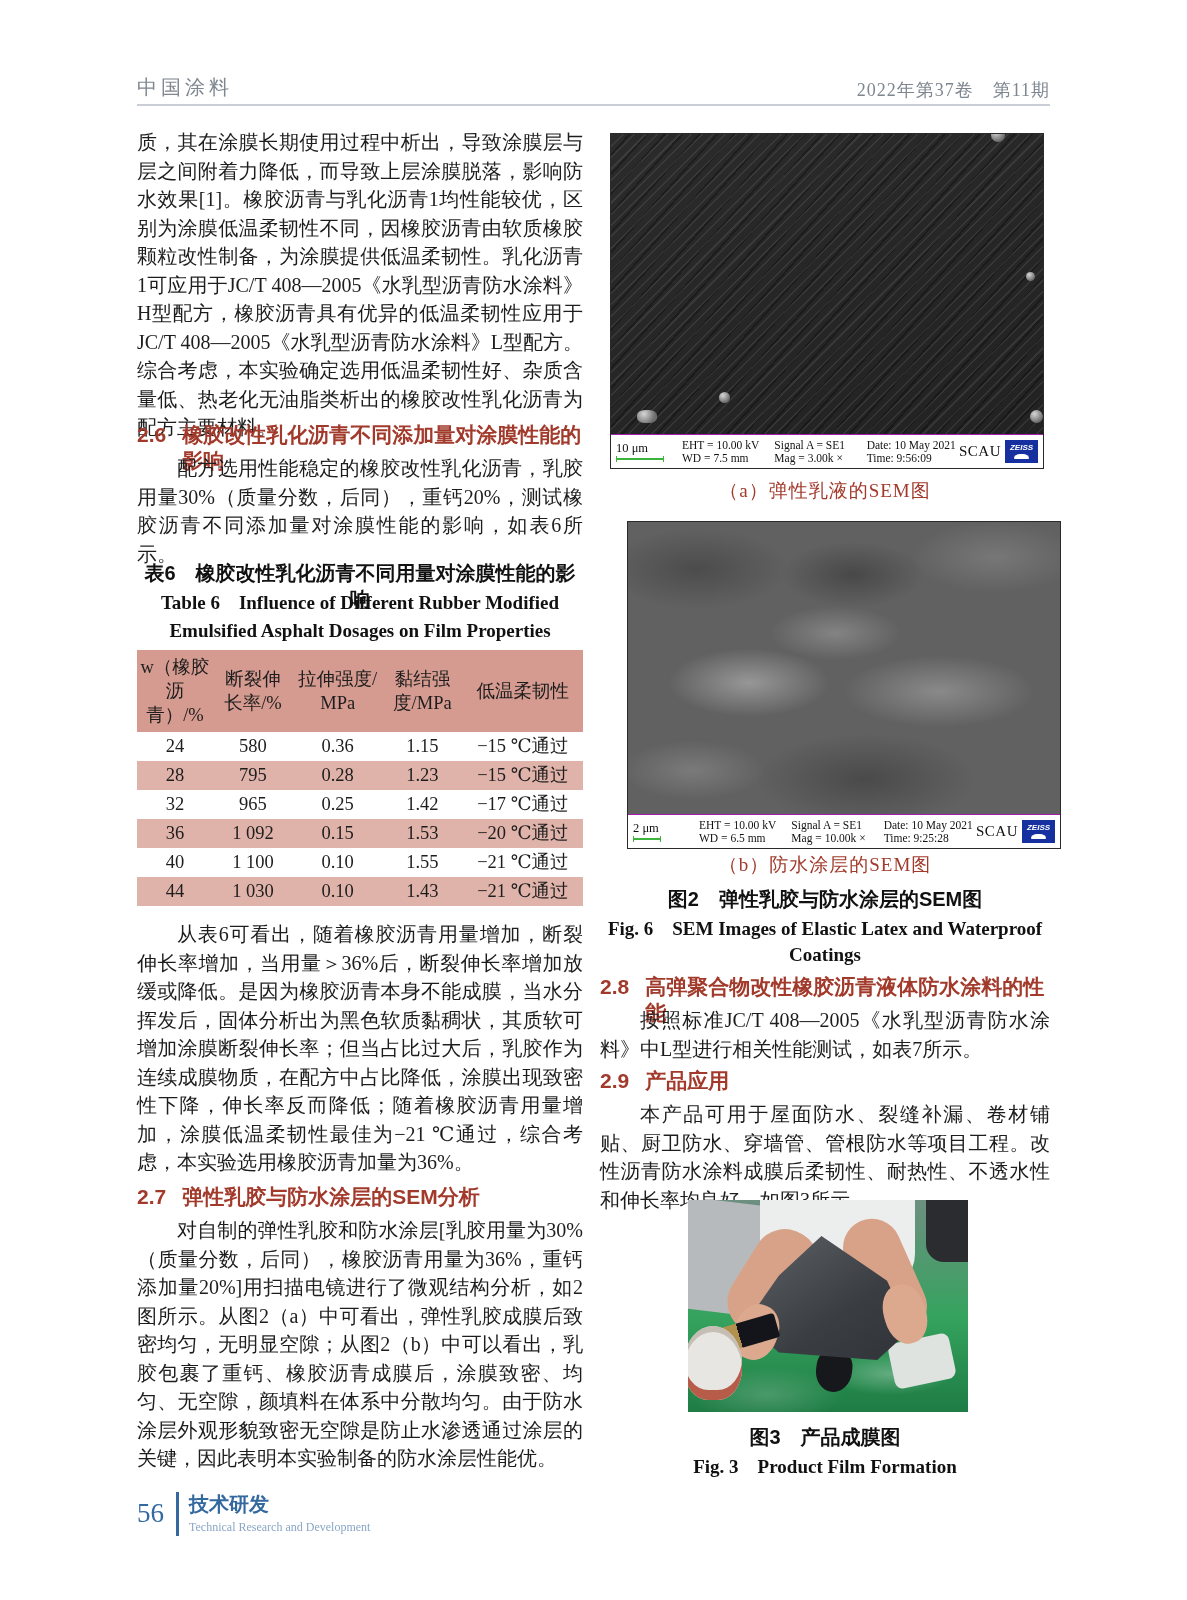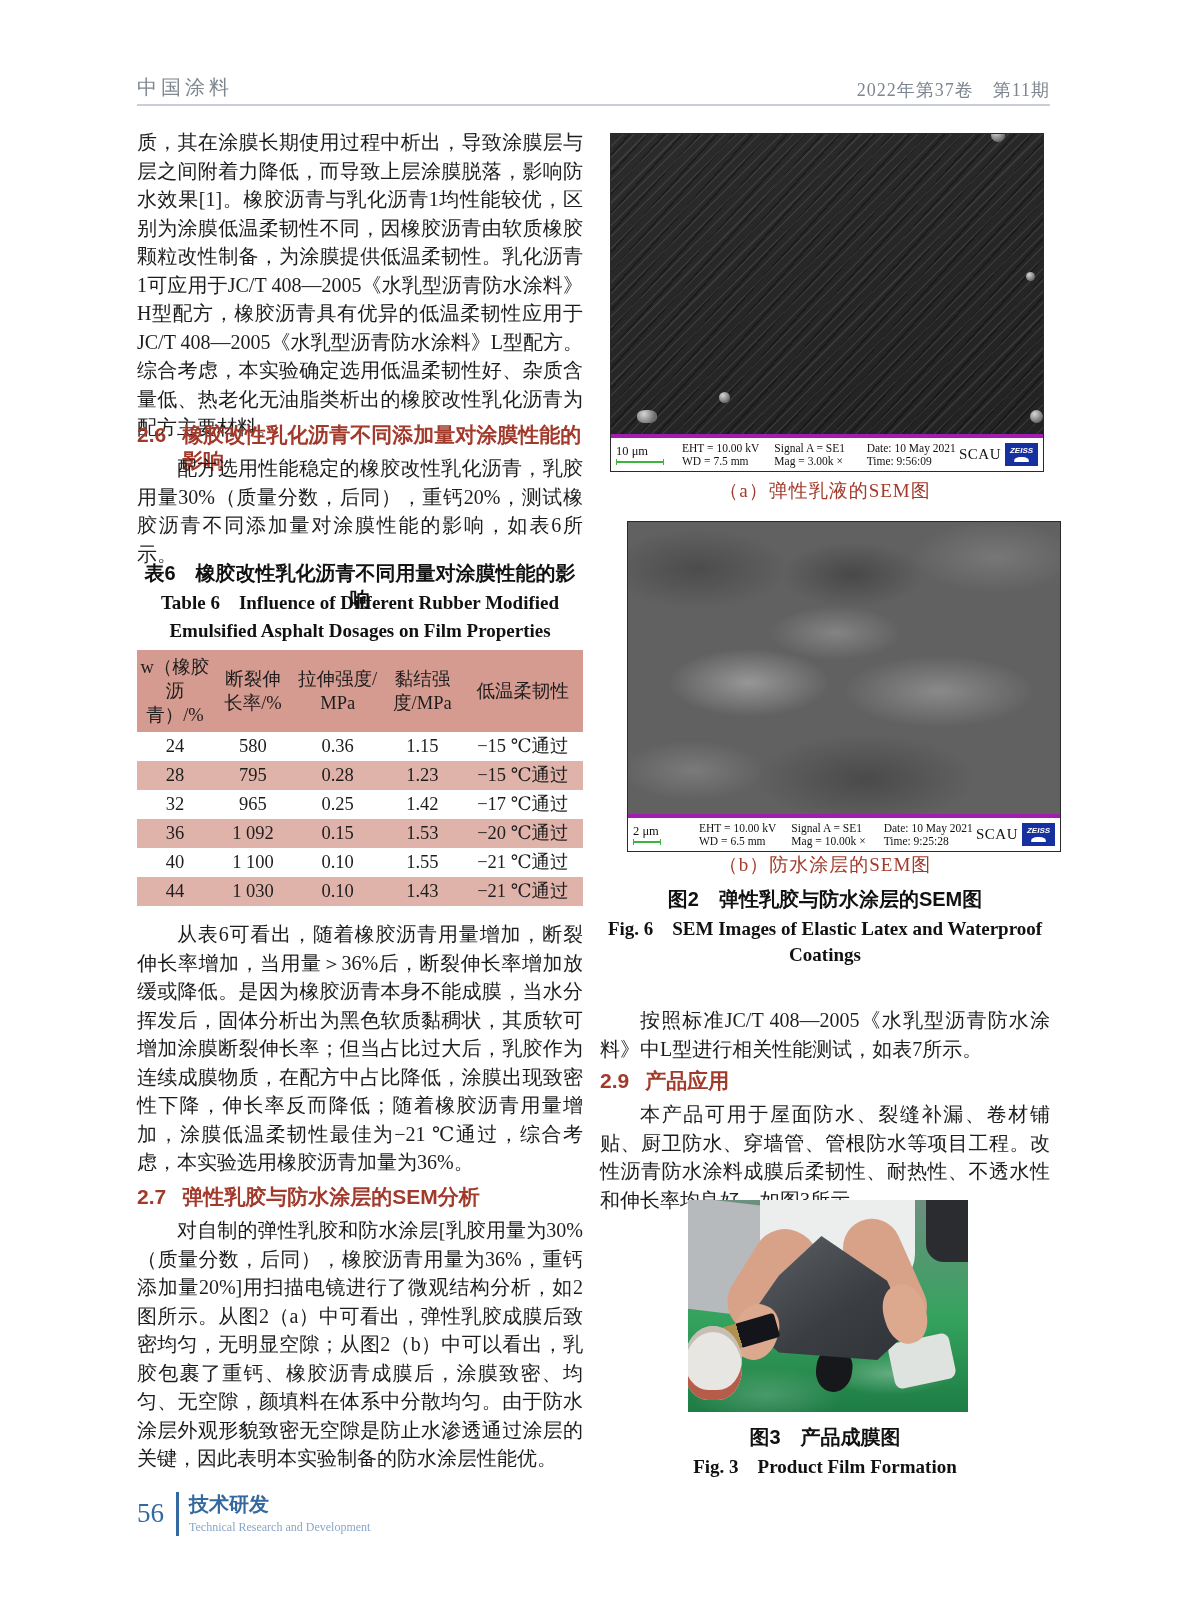--- a/index.html
+++ b/index.html
@@ -40,21 +40,21 @@
     background-image:
       radial-gradient(ellipse 130px 55px at 28% 55%, rgba(255,255,255,0.34), rgba(0,0,0,0) 62%),
       radial-gradient(ellipse 160px 60px at 72% 58%, rgba(255,255,255,0.26), rgba(0,0,0,0) 60%),
       radial-gradient(ellipse 110px 45px at 48% 38%, rgba(255,255,255,0.22), rgba(0,0,0,0) 60%),
       radial-gradient(ellipse 120px 55px at 52% 18%, rgba(0,0,0,0.26), rgba(0,0,0,0) 60%),
       radial-gradient(ellipse 150px 65px at 16% 16%, rgba(0,0,0,0.22), rgba(0,0,0,0) 62%),
       radial-gradient(ellipse 140px 60px at 85% 12%, rgba(255,255,255,0.14), rgba(0,0,0,0) 60%),
       radial-gradient(ellipse 170px 70px at 55% 88%, rgba(0,0,0,0.24), rgba(0,0,0,0) 65%),
       radial-gradient(ellipse 120px 50px at 15% 85%, rgba(255,255,255,0.16), rgba(0,0,0,0) 60%);}
   .sph{position:absolute;border-radius:50%;background:radial-gradient(circle at 35% 30%,#d6d6d6,#6d6d6d 70%);}
-  .sem-bar{display:flex;align-items:center;height:33px;border-top:4px solid #a21caf;background:#fff;
+  .sem-bar{display:flex;align-items:center;height:33px;border-top:1px solid #a21caf;background:#fff;
            font-size:11.5px;line-height:13px;color:#111;padding:0 5px;}
   .scale-cell{width:66px;display:flex;flex-direction:column;justify-content:center;}
   .scale-cell .lbl{font-size:12.5px;}
   .scalebar{height:6px;border-left:1.5px solid #3db53d;border-right:1.5px solid #3db53d;
             background:linear-gradient(#3db53d,#3db53d) center/100% 2px no-repeat;margin-top:1px;}
   .bar-a .scalebar{width:46px;} .bar-b .scalebar{width:26px;}
   .pair{flex:1;display:flex;flex-direction:column;justify-content:center;}
   .scau{font-size:15px;letter-spacing:.5px;margin-right:4px;}
   .zeiss{width:33px;height:23px;background:#1630a0;display:flex;flex-direction:column;align-items:center;
          justify-content:center;color:#fff;font-family:"Liberation Sans",sans-serif;
@@ -259,20 +259,24 @@
           <div class="lens"></div>
         </div>
       </div>
     </figure>
     <div class="cap-red abs" style="top:724px;width:100%;">（b）防水涂层的SEM图</div>
 
     <div class="cap-cn abs" style="top:758px;width:100%;">图2　弹性乳胶与防水涂层的SEM图</div>
     <div class="cap-en abs" style="top:788px;width:100%;">Fig. 6　SEM Images of Elastic Latex and Waterproof</div>
     <div class="cap-en abs" style="top:816px;width:100%;">Coatings</div>
 
+    <h3 class="sec abs" style="top:846px;">
+      <span class="sec-num">2.8</span>
+      <span>高弹聚合物改性橡胶沥青液体防水涂料的性能</span>
+    </h3>
     <p class="body-text indent abs" style="top:878px;">按照标准JC/T 408—2005《水乳型沥青防水涂料》中L型进行相关性能测试，如表7所示。</p>
 
     <h3 class="sec abs" style="top:940px;">
       <span class="sec-num">2.9</span>
       <span>产品应用</span>
     </h3>
     <p class="body-text indent abs" style="top:972px;">本产品可用于屋面防水、裂缝补漏、卷材铺贴、厨卫防水、穿墙管、管根防水等项目工程。改性沥青防水涂料成膜后柔韧性、耐热性、不透水性和伸长率均良好，如图3所示。</p>
 
     <div class="photo abs" style="top:1072px;left:88px;">
       <div class="ph ph-wall"></div>

